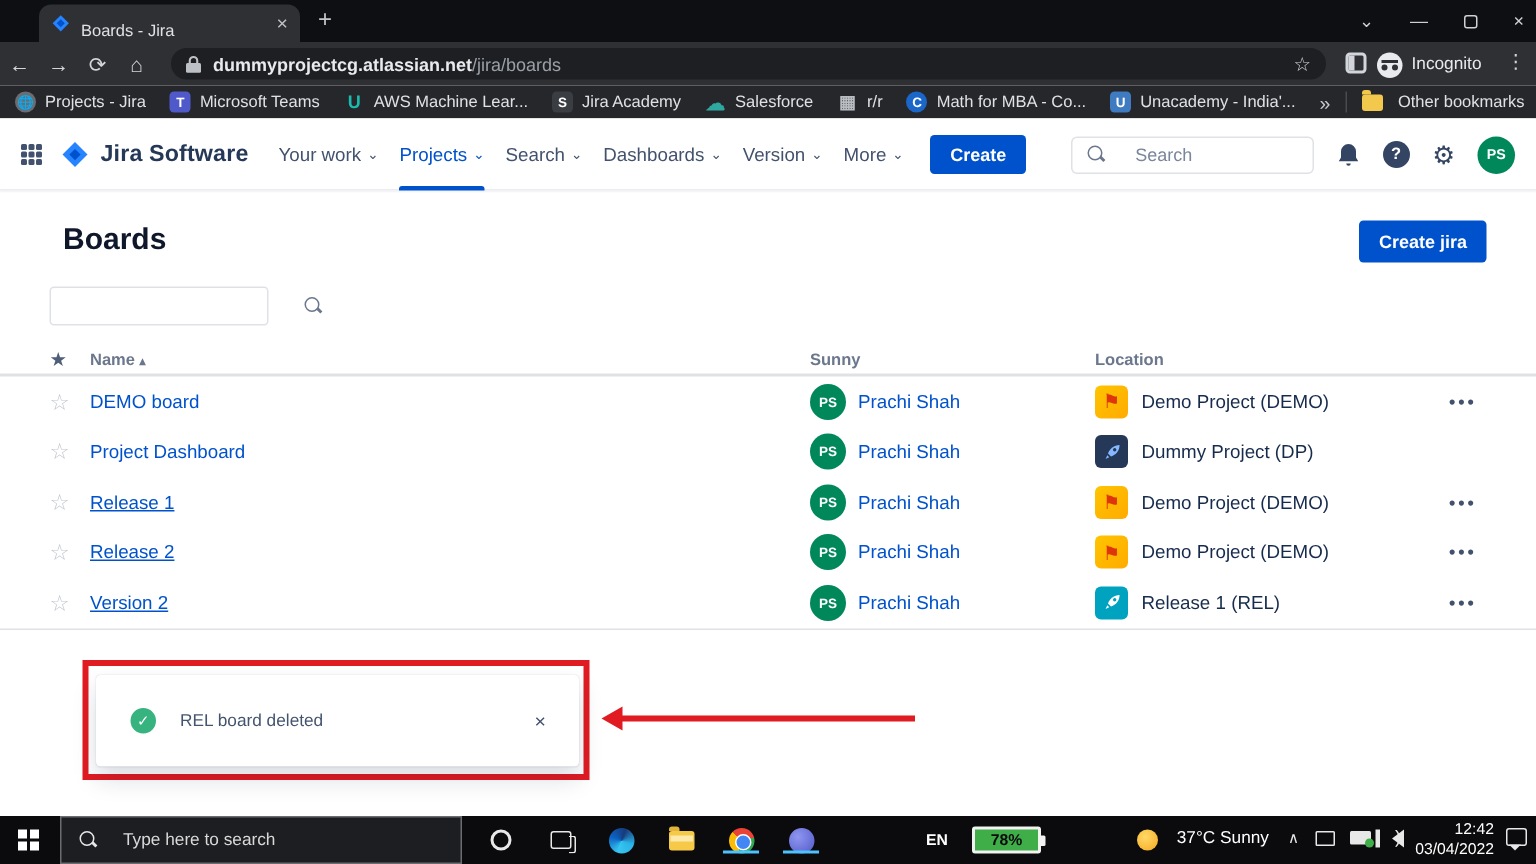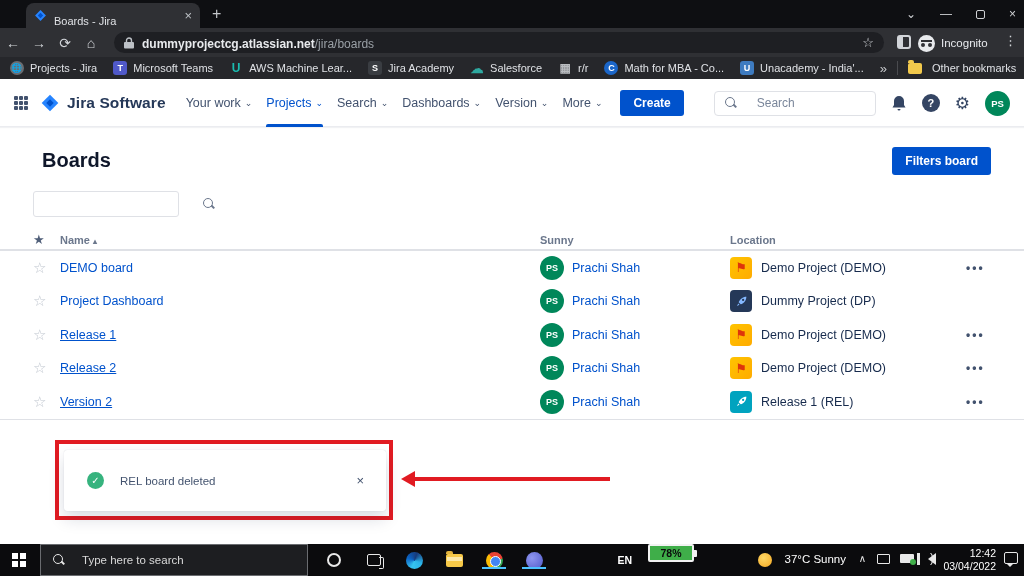--- a/index.html
+++ b/index.html
@@ -143,21 +143,21 @@
   .edgeico { width:17px; height:17px; border-radius:50%; background:conic-gradient(from 200deg,#36c5f0,#0b63c4,#173a7a,#2bb3e8,#36c5f0); }
   .explorerico { width:17px; height:13px; background:#f7c948; border-radius:2px; position:relative; }
   .explorerico::before { content:""; position:absolute; top:-3px; left:0; width:7px; height:3px; background:#e3b33c; border-radius:2px 2px 0 0; }
   .explorerico::after { content:""; position:absolute; left:1px; top:3px; right:1px; height:4px; background:#fde9a9; }
   .chromeico { width:17px; height:17px; border-radius:50%;
                background:conic-gradient(from -45deg,#ea4335 0 120deg,#34a853 0 240deg,#fbbc05 0 360deg); position:relative; }
   .chromeico::before { content:""; position:absolute; left:4px; top:4px; width:9px; height:9px; background:#4285f4; border:1.5px solid #fff; border-radius:50%; }
   .appico { width:17px; height:17px; border-radius:50%; background:radial-gradient(circle at 35% 35%, #8f96f0, #5059C9); }
   .openbar { position:absolute; bottom:0; width:24px; height:2.5px; background:#4cc2ff; }
   .tb-lang { position:absolute; right:392px; top:10px; color:#fff; font-size:10.5px; font-weight:600; }
-  .battery { position:absolute; right:330px; top:0; width:46px; height:18px; border:2px solid #f2f2f2; border-radius:2px;
+  .battery { position:absolute; right:330px; top:7px; width:46px; height:18px; border:2px solid #f2f2f2; border-radius:2px;
              background:#3fae49; display:flex; align-items:center; justify-content:center; }
   .battery::after { content:""; position:absolute; right:-5px; top:4px; width:3px; height:7px; background:#f2f2f2; border-radius:0 1px 1px 0; }
   .battery-pct { color:#0b0b0d; font-size:10.5px; font-weight:bold; }
   .sun { position:absolute; right:252px; top:9px; width:14px; height:14px; border-radius:50%;
          background:radial-gradient(circle at 40% 35%, #ffd966, #f6a821); }
   .weather { position:absolute; right:178px; top:9px; color:#fff; font-size:11.5px; }
   .tray-chev { position:absolute; right:158px; top:9px; color:#e8e8e8; font-size:10px; }
   .dispico { position:absolute; right:134px; top:10px; width:13px; height:10px; border:1.5px solid #e8e8e8; border-radius:1px; }
   .powico { position:absolute; right:110px; top:10px; width:14px; height:9px; background:#e8e8e8; border-radius:1px; }
   .powico::after { content:""; position:absolute; right:-2px; bottom:-2px; width:6px; height:6px; background:#3fae49; border-radius:50%; }
@@ -314,21 +314,21 @@
             <path fill="#344563" d="M8 1 a5 5 0 0 1 5 5 v4 l1.5 2.5 H1.5 L3 10 V6 a5 5 0 0 1 5-5 Z M6.5 14 h3 a1.5 1.5 0 0 1 -3 0 Z"></path>
           </svg>
         <span class="helpico">?</span>
         <span class="navico" style="font-size:17px;">⚙</span>
         <span class="avatar">PS</span>
       </span>
     </div>
 
     <div class="content">
       <div class="pg-title">Boards</div>
-      <button class="createboard-btn">Filters board</button>
+      <button class="createboard-btn">Create jira</button>
 
       <div class="filterbox">
         <input style="">
         <span class="mag"></span>
       </div>
 
       <div class="thead">
         <span class="th th-star">★</span>
         <span class="th th-name"><span>Name</span> <span class="sortarrow">▴</span></span>
         <span class="th th-admin">Sunny</span>

